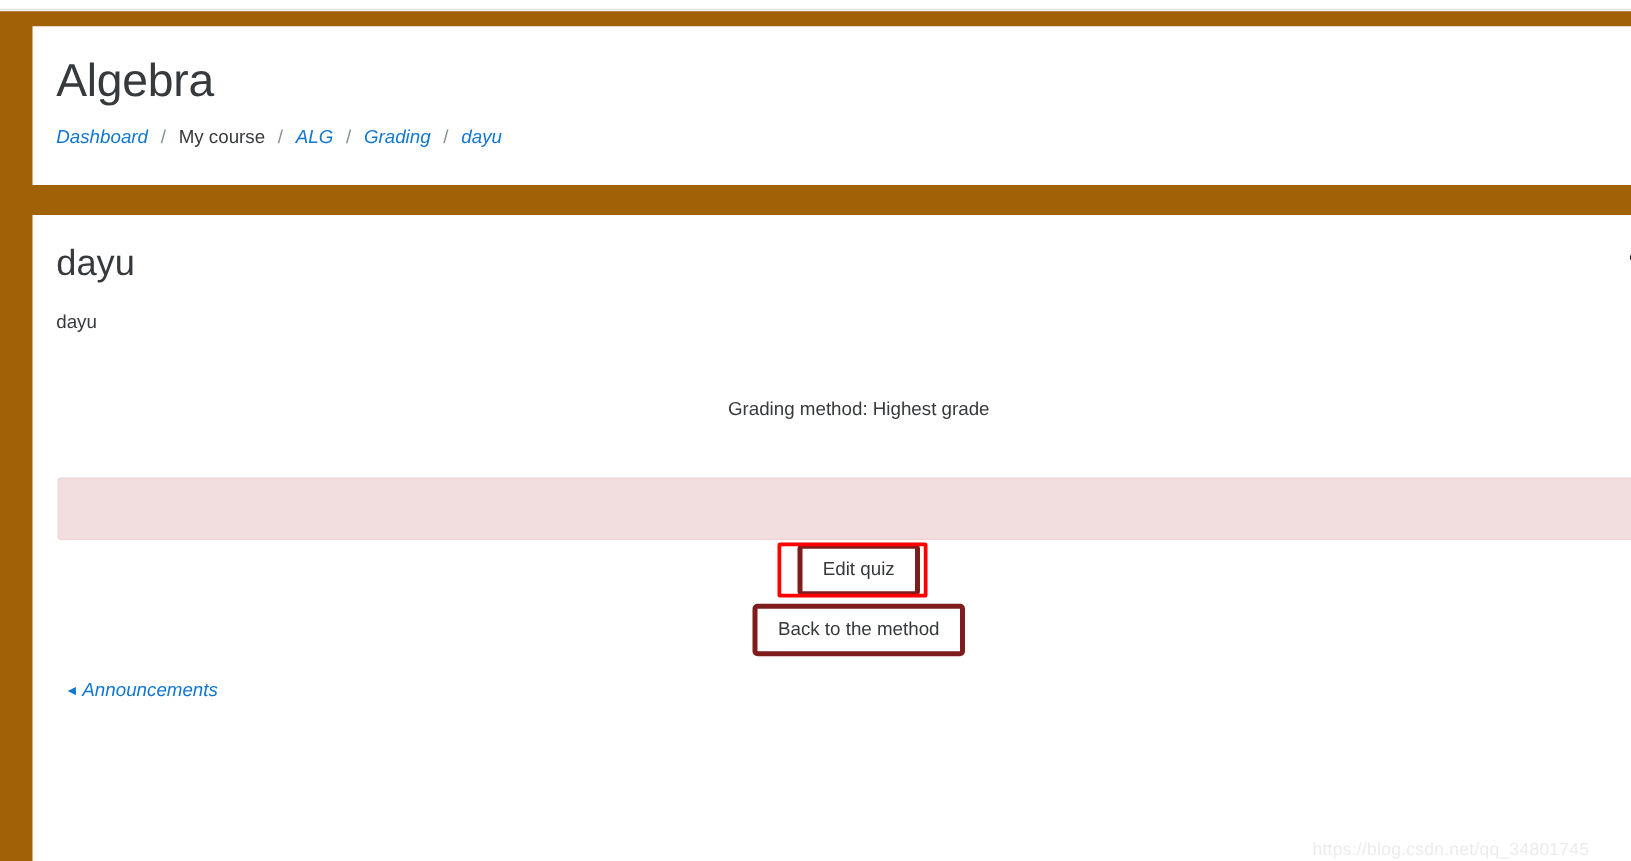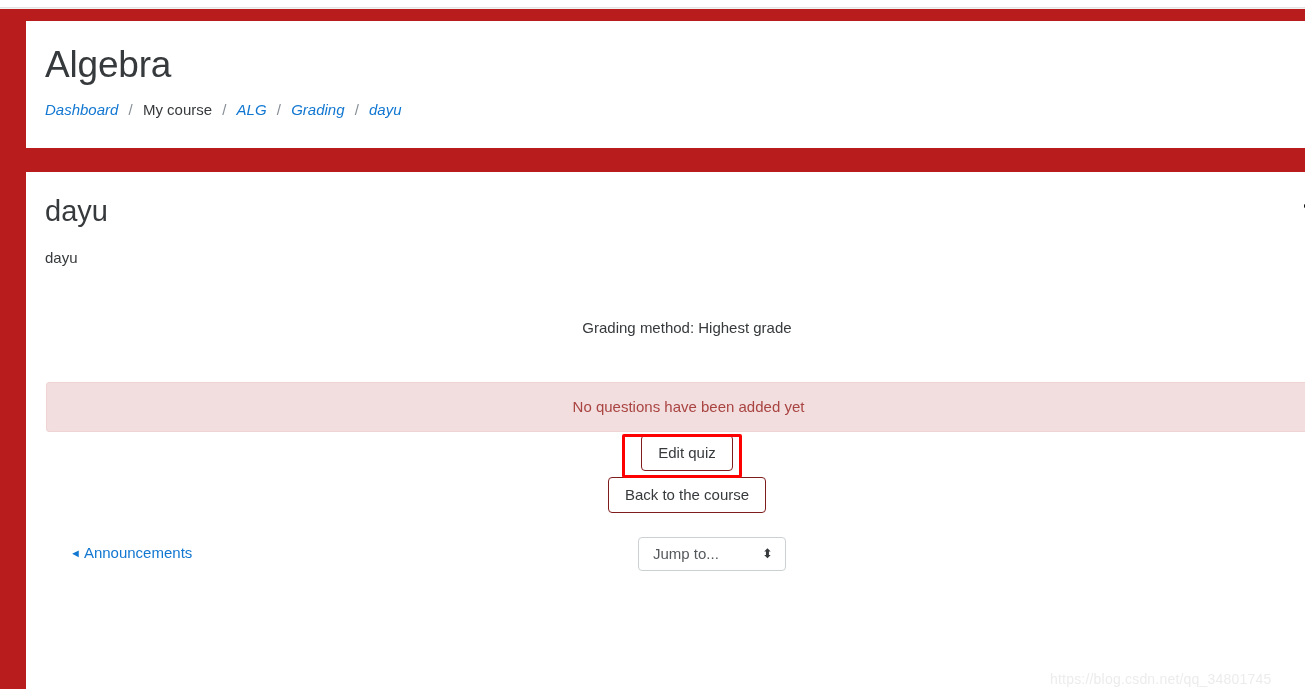--- a/index.html
+++ b/index.html
@@ -29,21 +29,21 @@
     background: #ffffff;
     border-bottom: 1px solid #e4e4e4;
   }
 
   .page {
     position: absolute;
     top: 9px;
     left: 0;
     width: 1305px;
     height: 680px;
-    background: #b91c1c;
+    background: #a16207;
   }
 
   
   .header-card {
     position: absolute;
     left: 26px;
     top: 12px;
     width: 1300px;
     height: 127px;
     background: #ffffff;
@@ -160,21 +160,21 @@
   .btn-stack {
     position: absolute;
     left: 0;
     top: 263px;
     width: 1322px;
     text-align: center;
   }
   .btn {
     display: inline-block;
     background: #ffffff;
-    border: 1px solid #7f1d1d;
+    border: 4px solid #7f1d1d;
     border-radius: 4px;
     color: #373a3c;
     font-family: "Liberation Sans", sans-serif;
     font-size: 15px;
     line-height: 18px;
     padding: 8px 16px;
     cursor: pointer;
   }
   .btn-row { margin-bottom: 6px; }
 
@@ -193,27 +193,28 @@
   
   .activity-nav {
     position: absolute;
     left: 0;
     top: 365px;
     width: 1322px;
     height: 46px;
   }
   .nav-prev {
     position: absolute;
-    left: 44px;
+    left: 26px;
     top: 7px;
     font-size: 15px;
     line-height: 18px;
     color: #1177d1;
     text-decoration: none;
     white-space: nowrap;
+    font-style: italic;
   }
   .nav-prev .arrow {
     font-size: 11px;
     padding-right: 3px;
     position: relative;
     top: -1px;
   }
 
   .jumpto {
     position: absolute;
@@ -287,41 +288,36 @@
         </g>
       </svg>
     </div>
 
     <h2 class="activity-title">dayu</h2>
     <p class="activity-desc">dayu</p>
 
     <div class="grading-method">Grading method: Highest grade</div>
 
     <div class="alert-danger">
-      <span>No questions have been added yet</span>
       <button class="alert-close">×</button>
     </div>
 
     <div class="btn-stack">
       <div class="btn-row">
         <button class="btn">Edit quiz</button>
       </div>
       <div class="btn-row">
-        <button class="btn">Back to the course</button>
+        <button class="btn">Back to the method</button>
       </div>
     </div>
 
     <div class="activity-nav">
       <a class="nav-prev" href="#">
         <span class="arrow">◄</span><span>Announcements</span>
       </a>
 
-      <div class="jumpto">
-        <span class="jumpto-label">Jump to...</span>
-        <span class="jumpto-arrows">⬍</span>
-      </div>
     </div>
   </div>
 
   <div class="annotation-box"></div>
 
   <div class="watermark">https://blog.csdn.net/qq_34801745</div>
 </div>
 
 </body></html>

